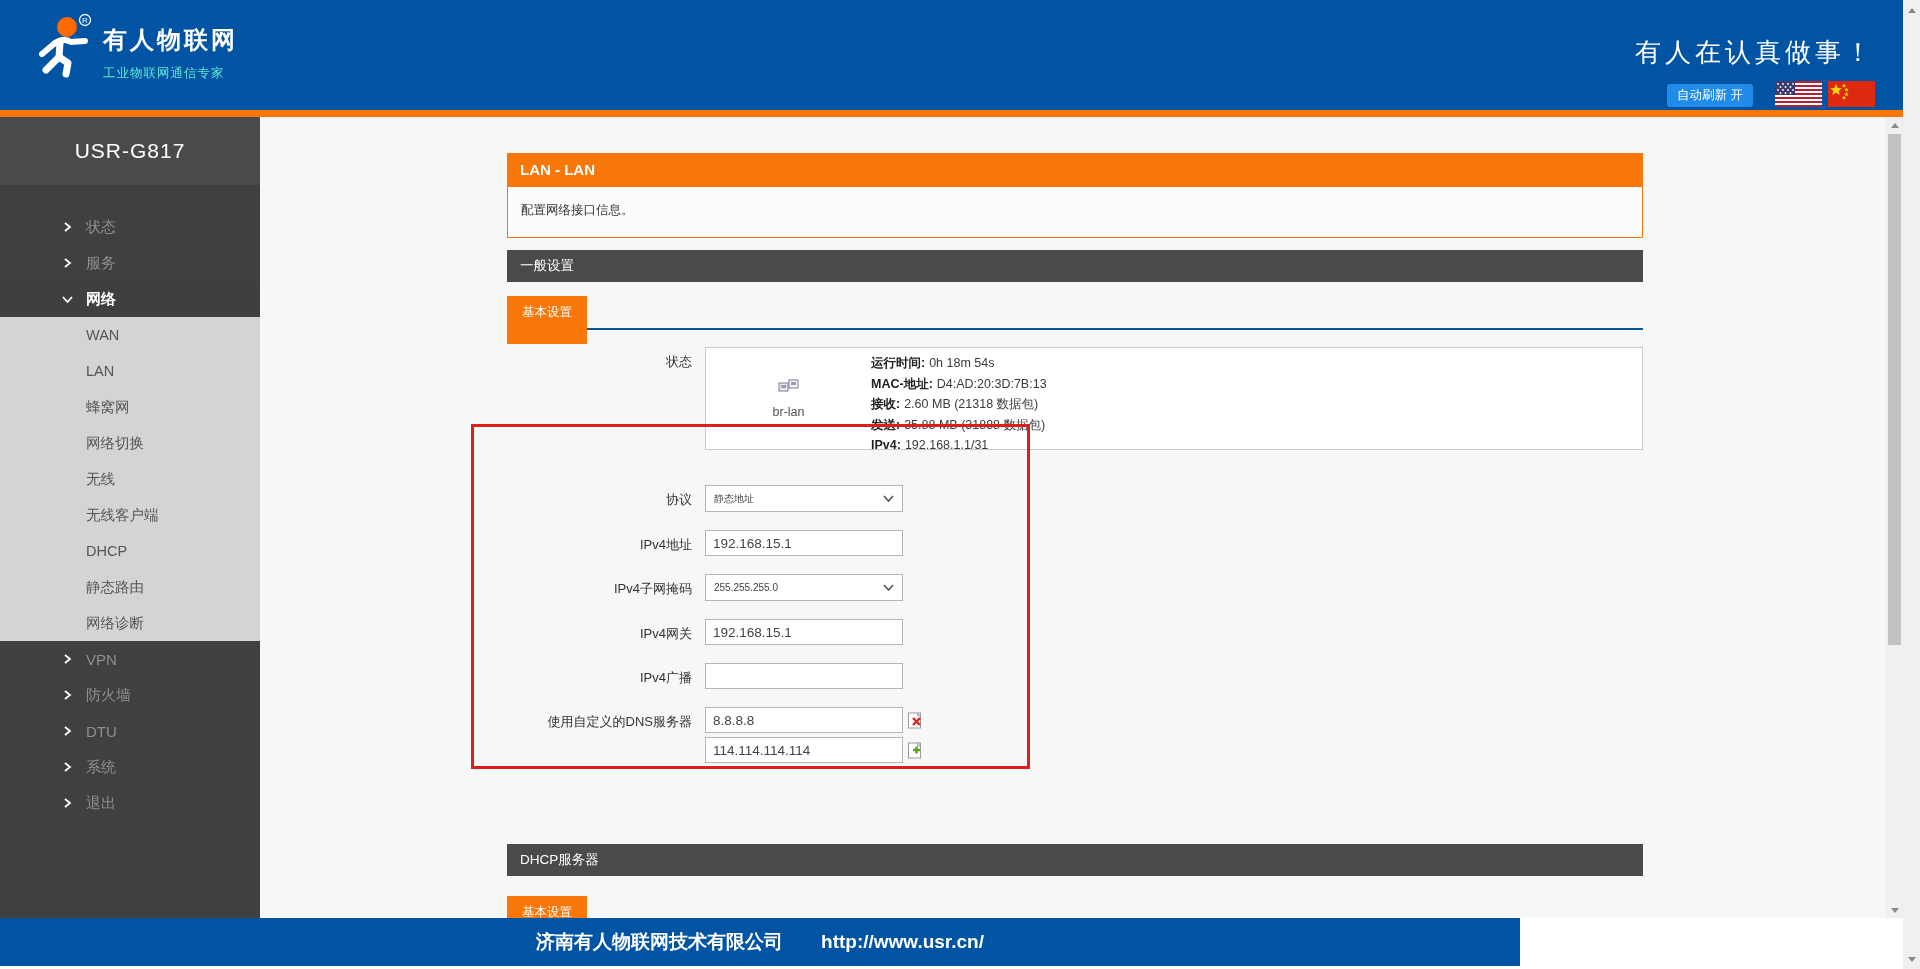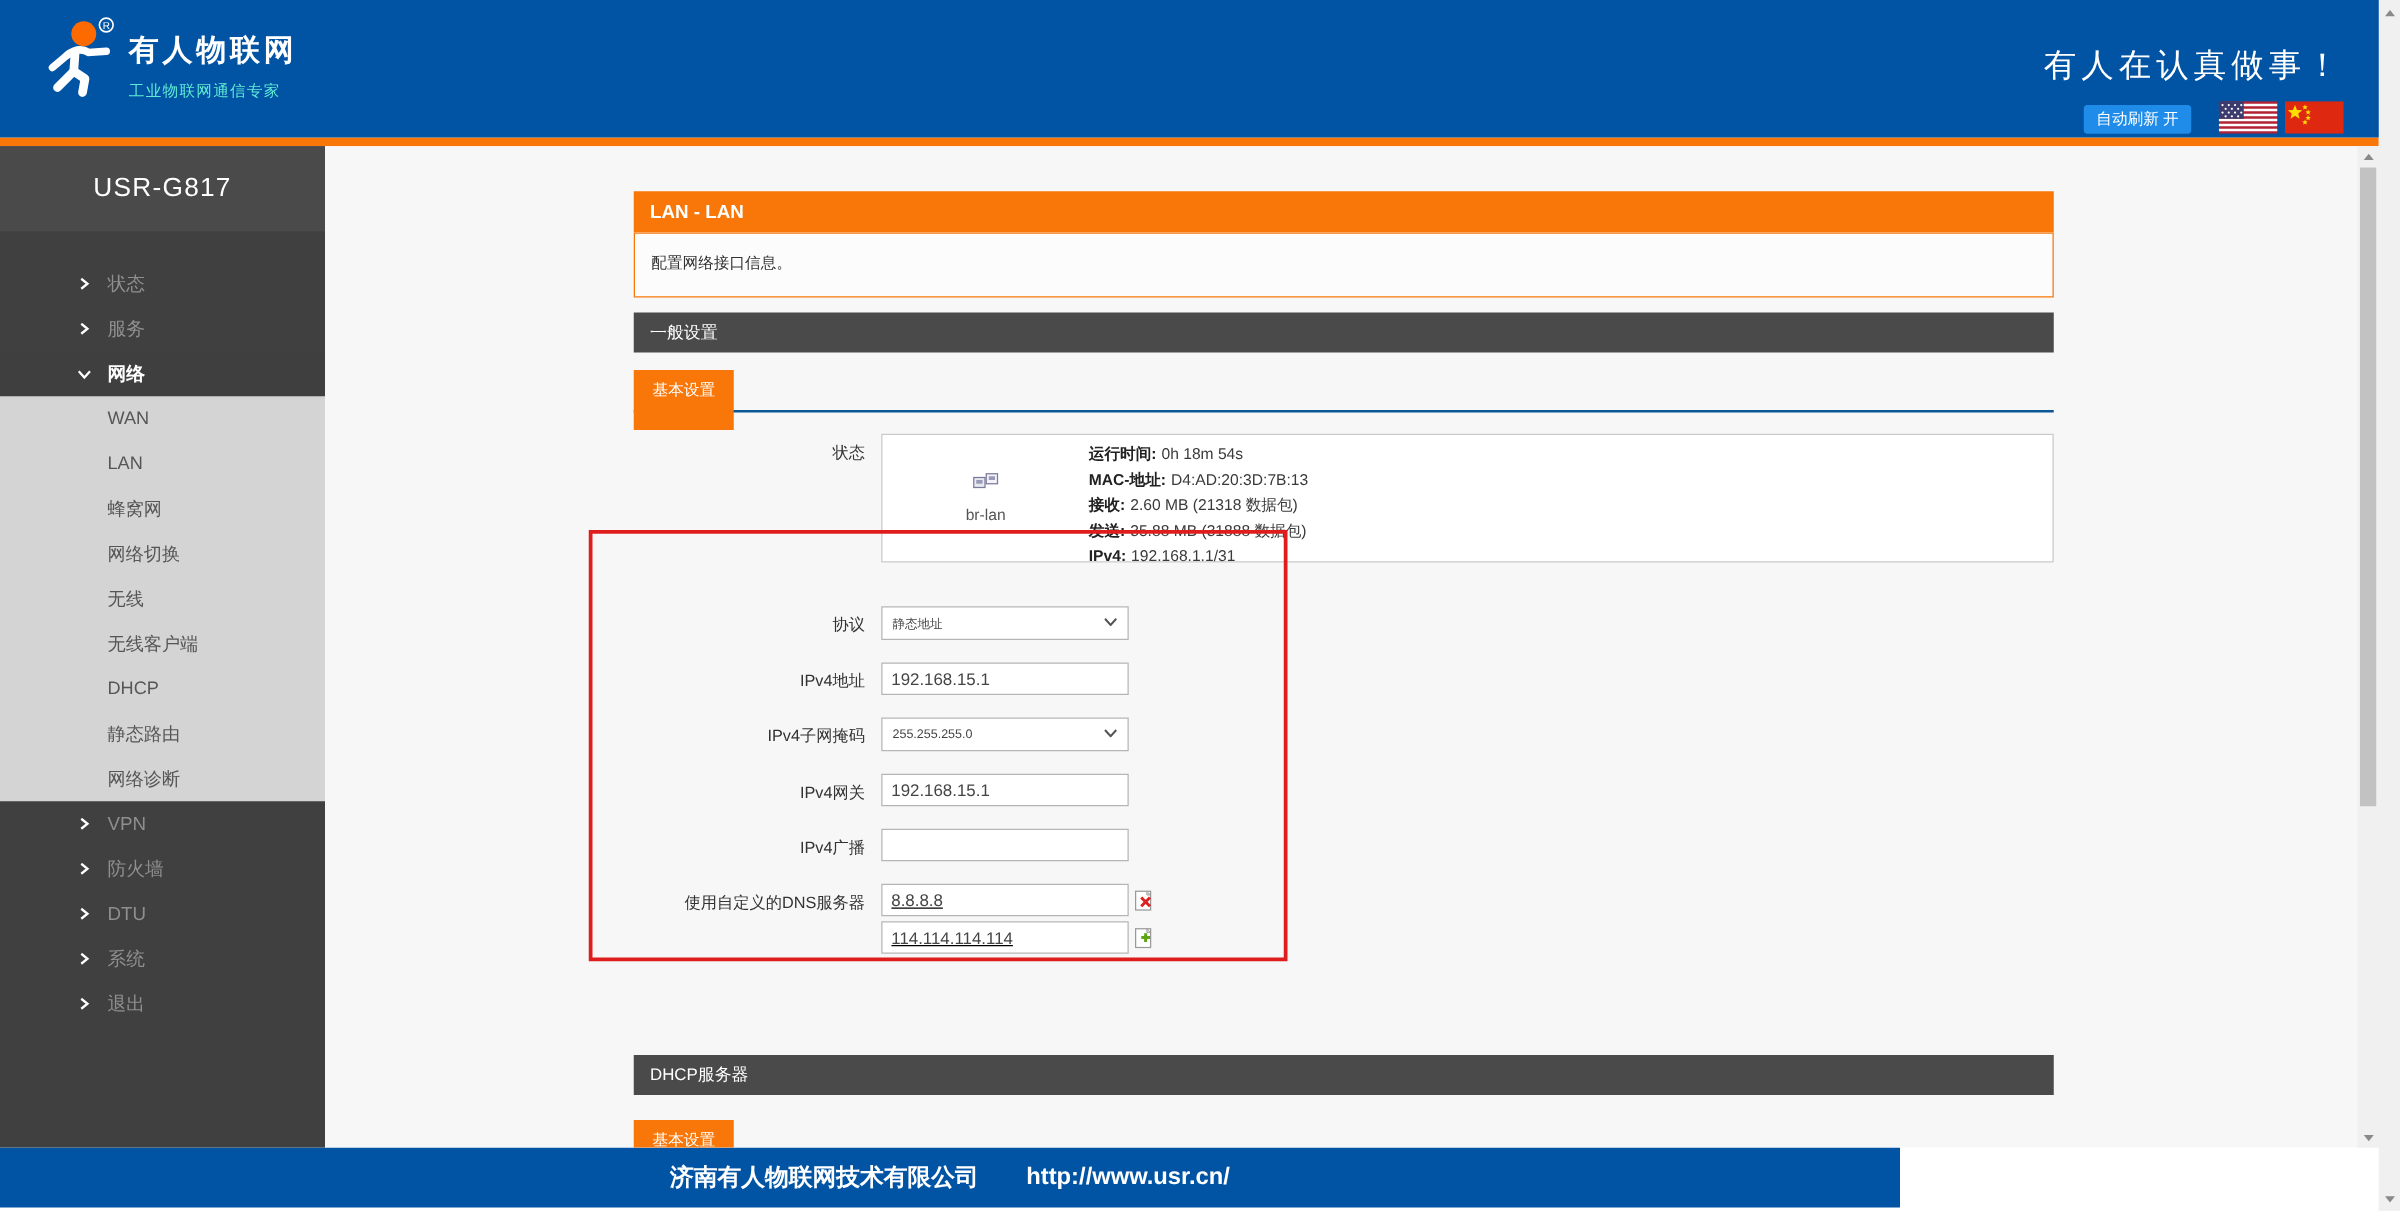--- a/index.html
+++ b/index.html
@@ -46,21 +46,21 @@
   .fctrl { margin-left:13px; }
   
   .status-box { margin-left:13px; width:938px; height:103px; background:#fff; border:1px solid #c9c9c9; display:flex; }
   .iface { width:165px; display:flex; flex-direction:column; align-items:center; justify-content:center; gap:4px; }
   .iface-name { font-size:12.5px; color:#555; }
   .iface-info { padding-top:5px; font-size:12.5px; color:#3a3a3a; line-height:20.5px; }
   .iface-info b { margin-right:4px; color:#222; }
   
   .tinput { width:198px; height:26px; border:1px solid #b5b5b5; font-size:13.5px; color:#444; padding:0 7px; background:#fff; font-family:inherit; }
   .selectbox { width:198px; height:27px; border:1px solid #b5b5b5; background:#fff; display:flex; align-items:center; justify-content:space-between; padding:0 8px; font-size:10px; color:#444; cursor:pointer; }
-  .dns-row { display:flex; align-items:center; gap:4px; margin-bottom:4px;text-decoration:underline; }
+  .dns-row { display:flex; align-items:center; gap:4px; margin-bottom:4px; }
   .icon-btn { display:inline-flex; cursor:pointer; }
   .dhcp-bar { margin-top:77px; }
   .tab-solo { margin-top:20px; }
   
   .annotation { position:absolute; left:471px; top:424px; width:559px; height:345px; border:3px solid #df1d1d; z-index:50; pointer-events:none; }
   
   .footer { height:48px; width:1520px; background:#0153a4; display:flex; align-items:center; justify-content:center; gap:38px; color:#fff; font-weight:bold; font-size:19px; }
   .footer a { color:#fff; text-decoration:none; cursor:pointer; }
   
   .outer-scroll { position:absolute; right:0; top:0; width:17px; height:969px; background:#f0f0f0; z-index:60; }

